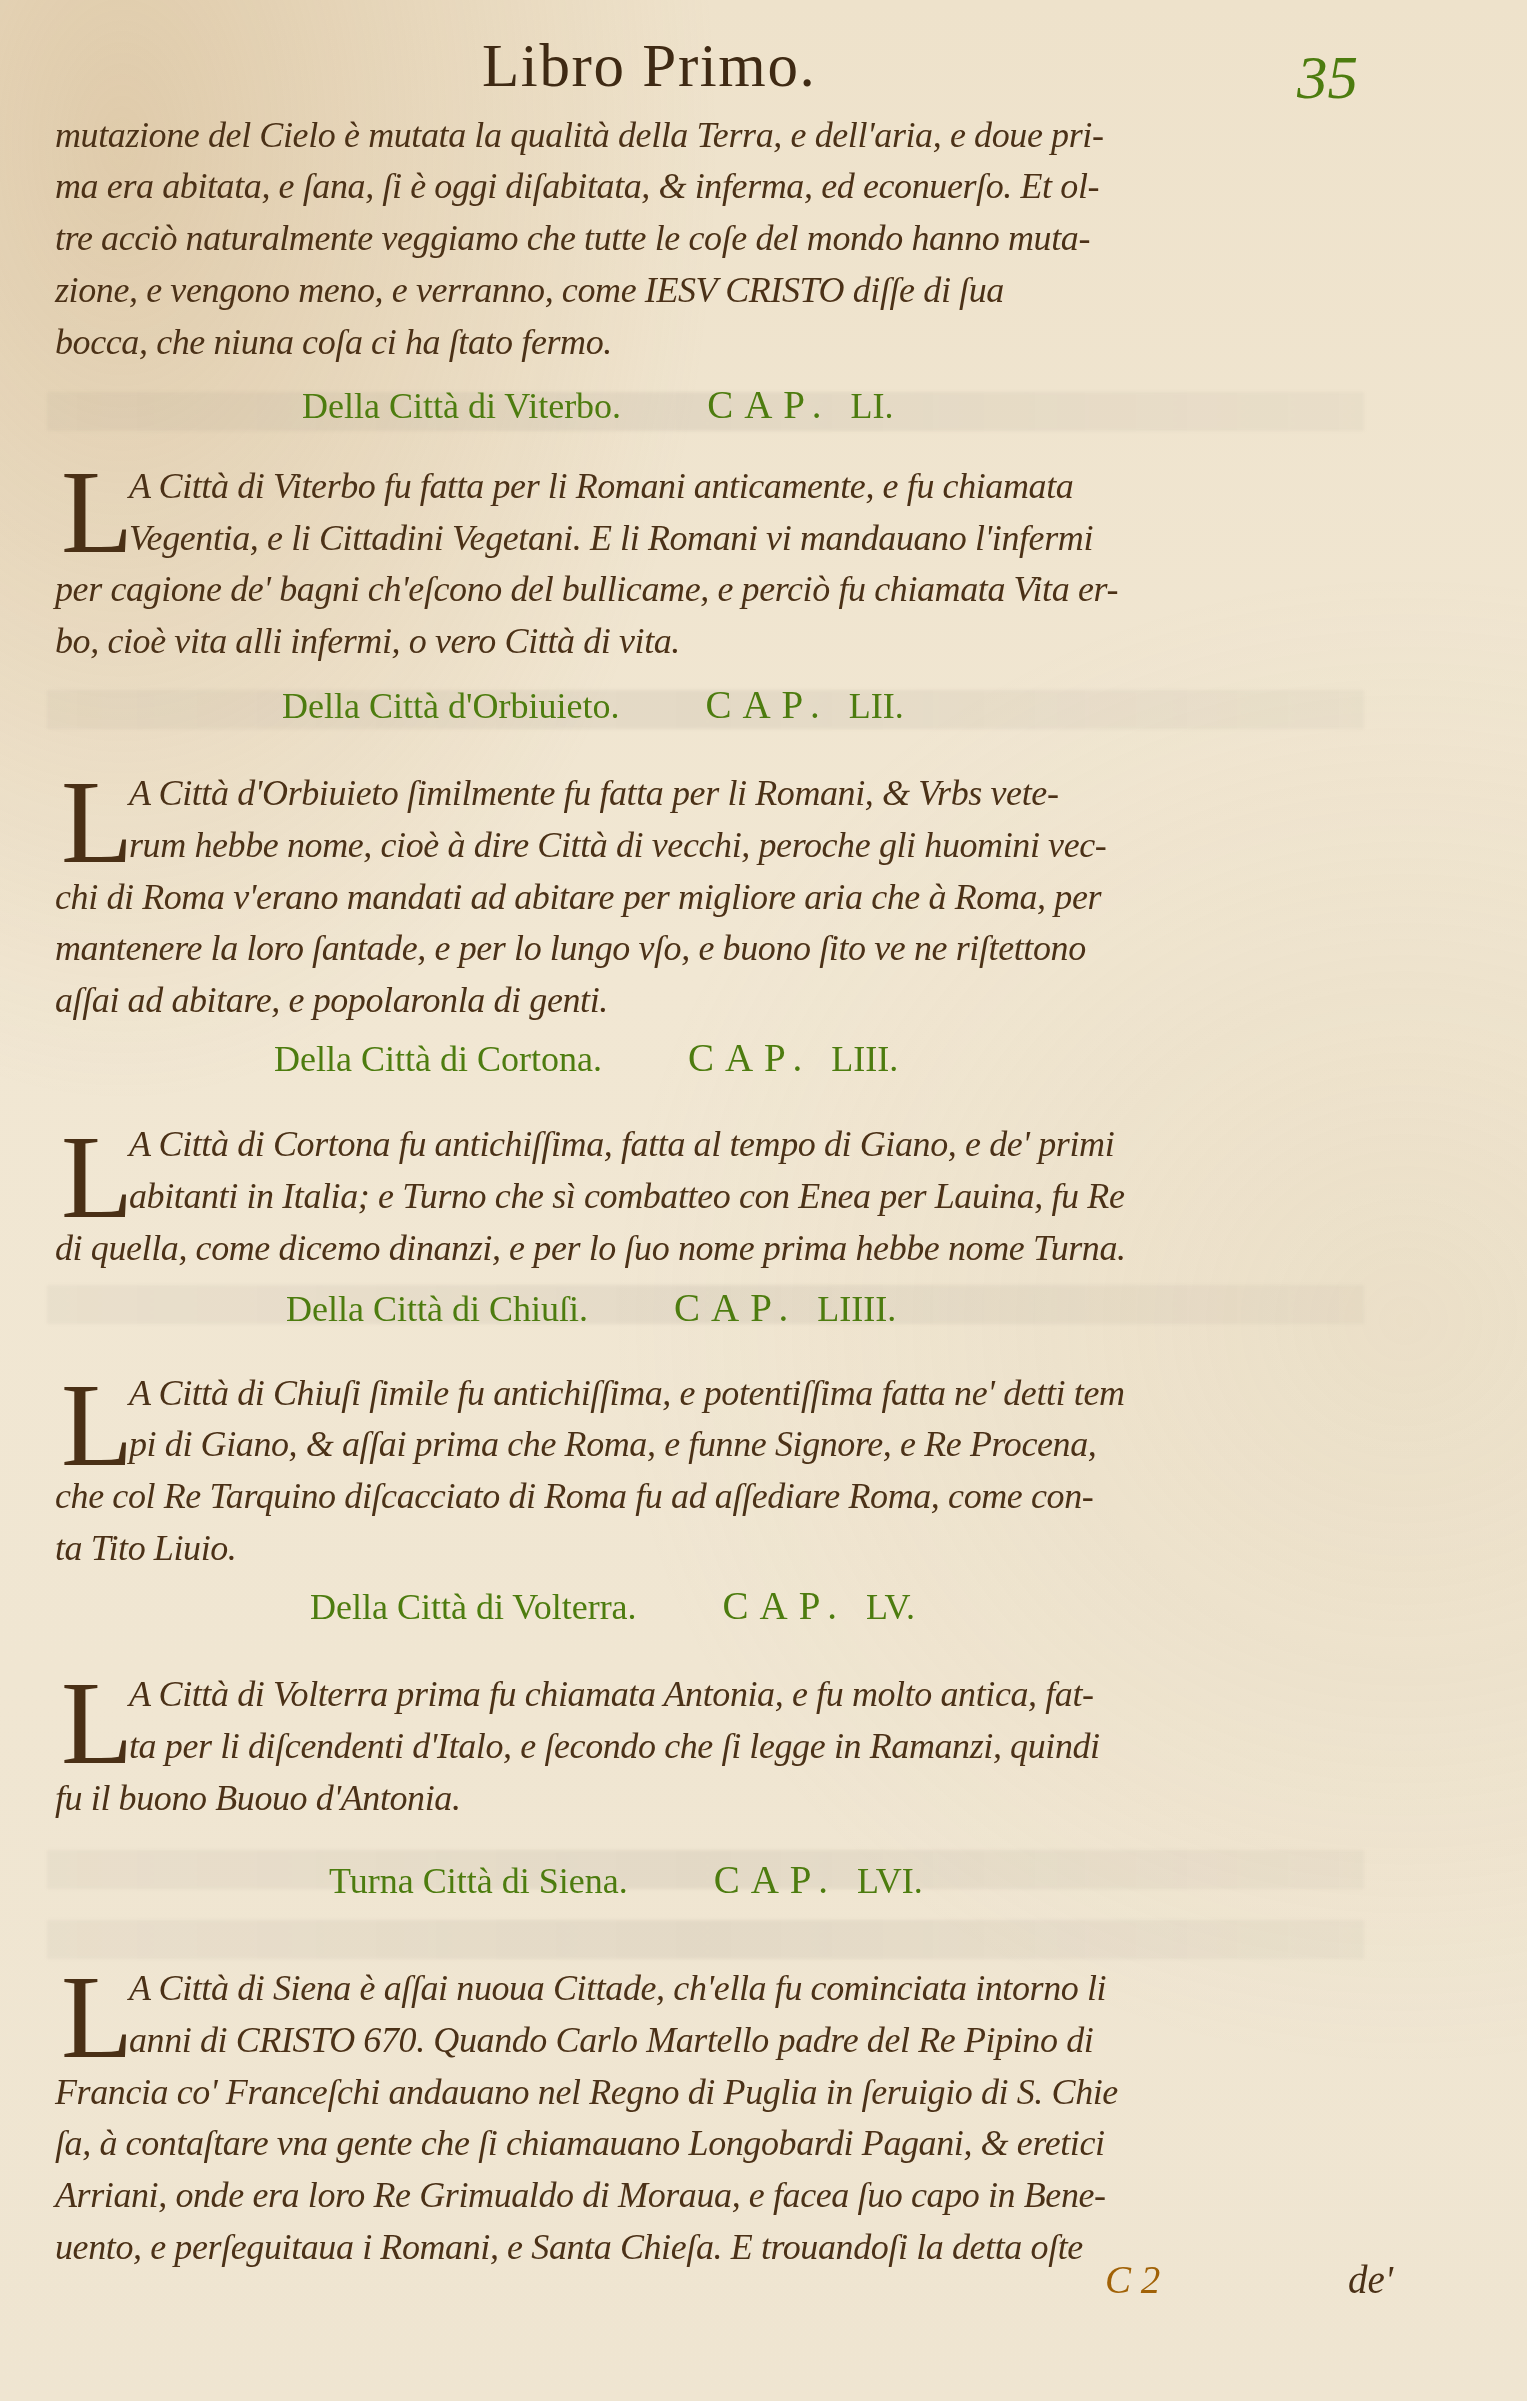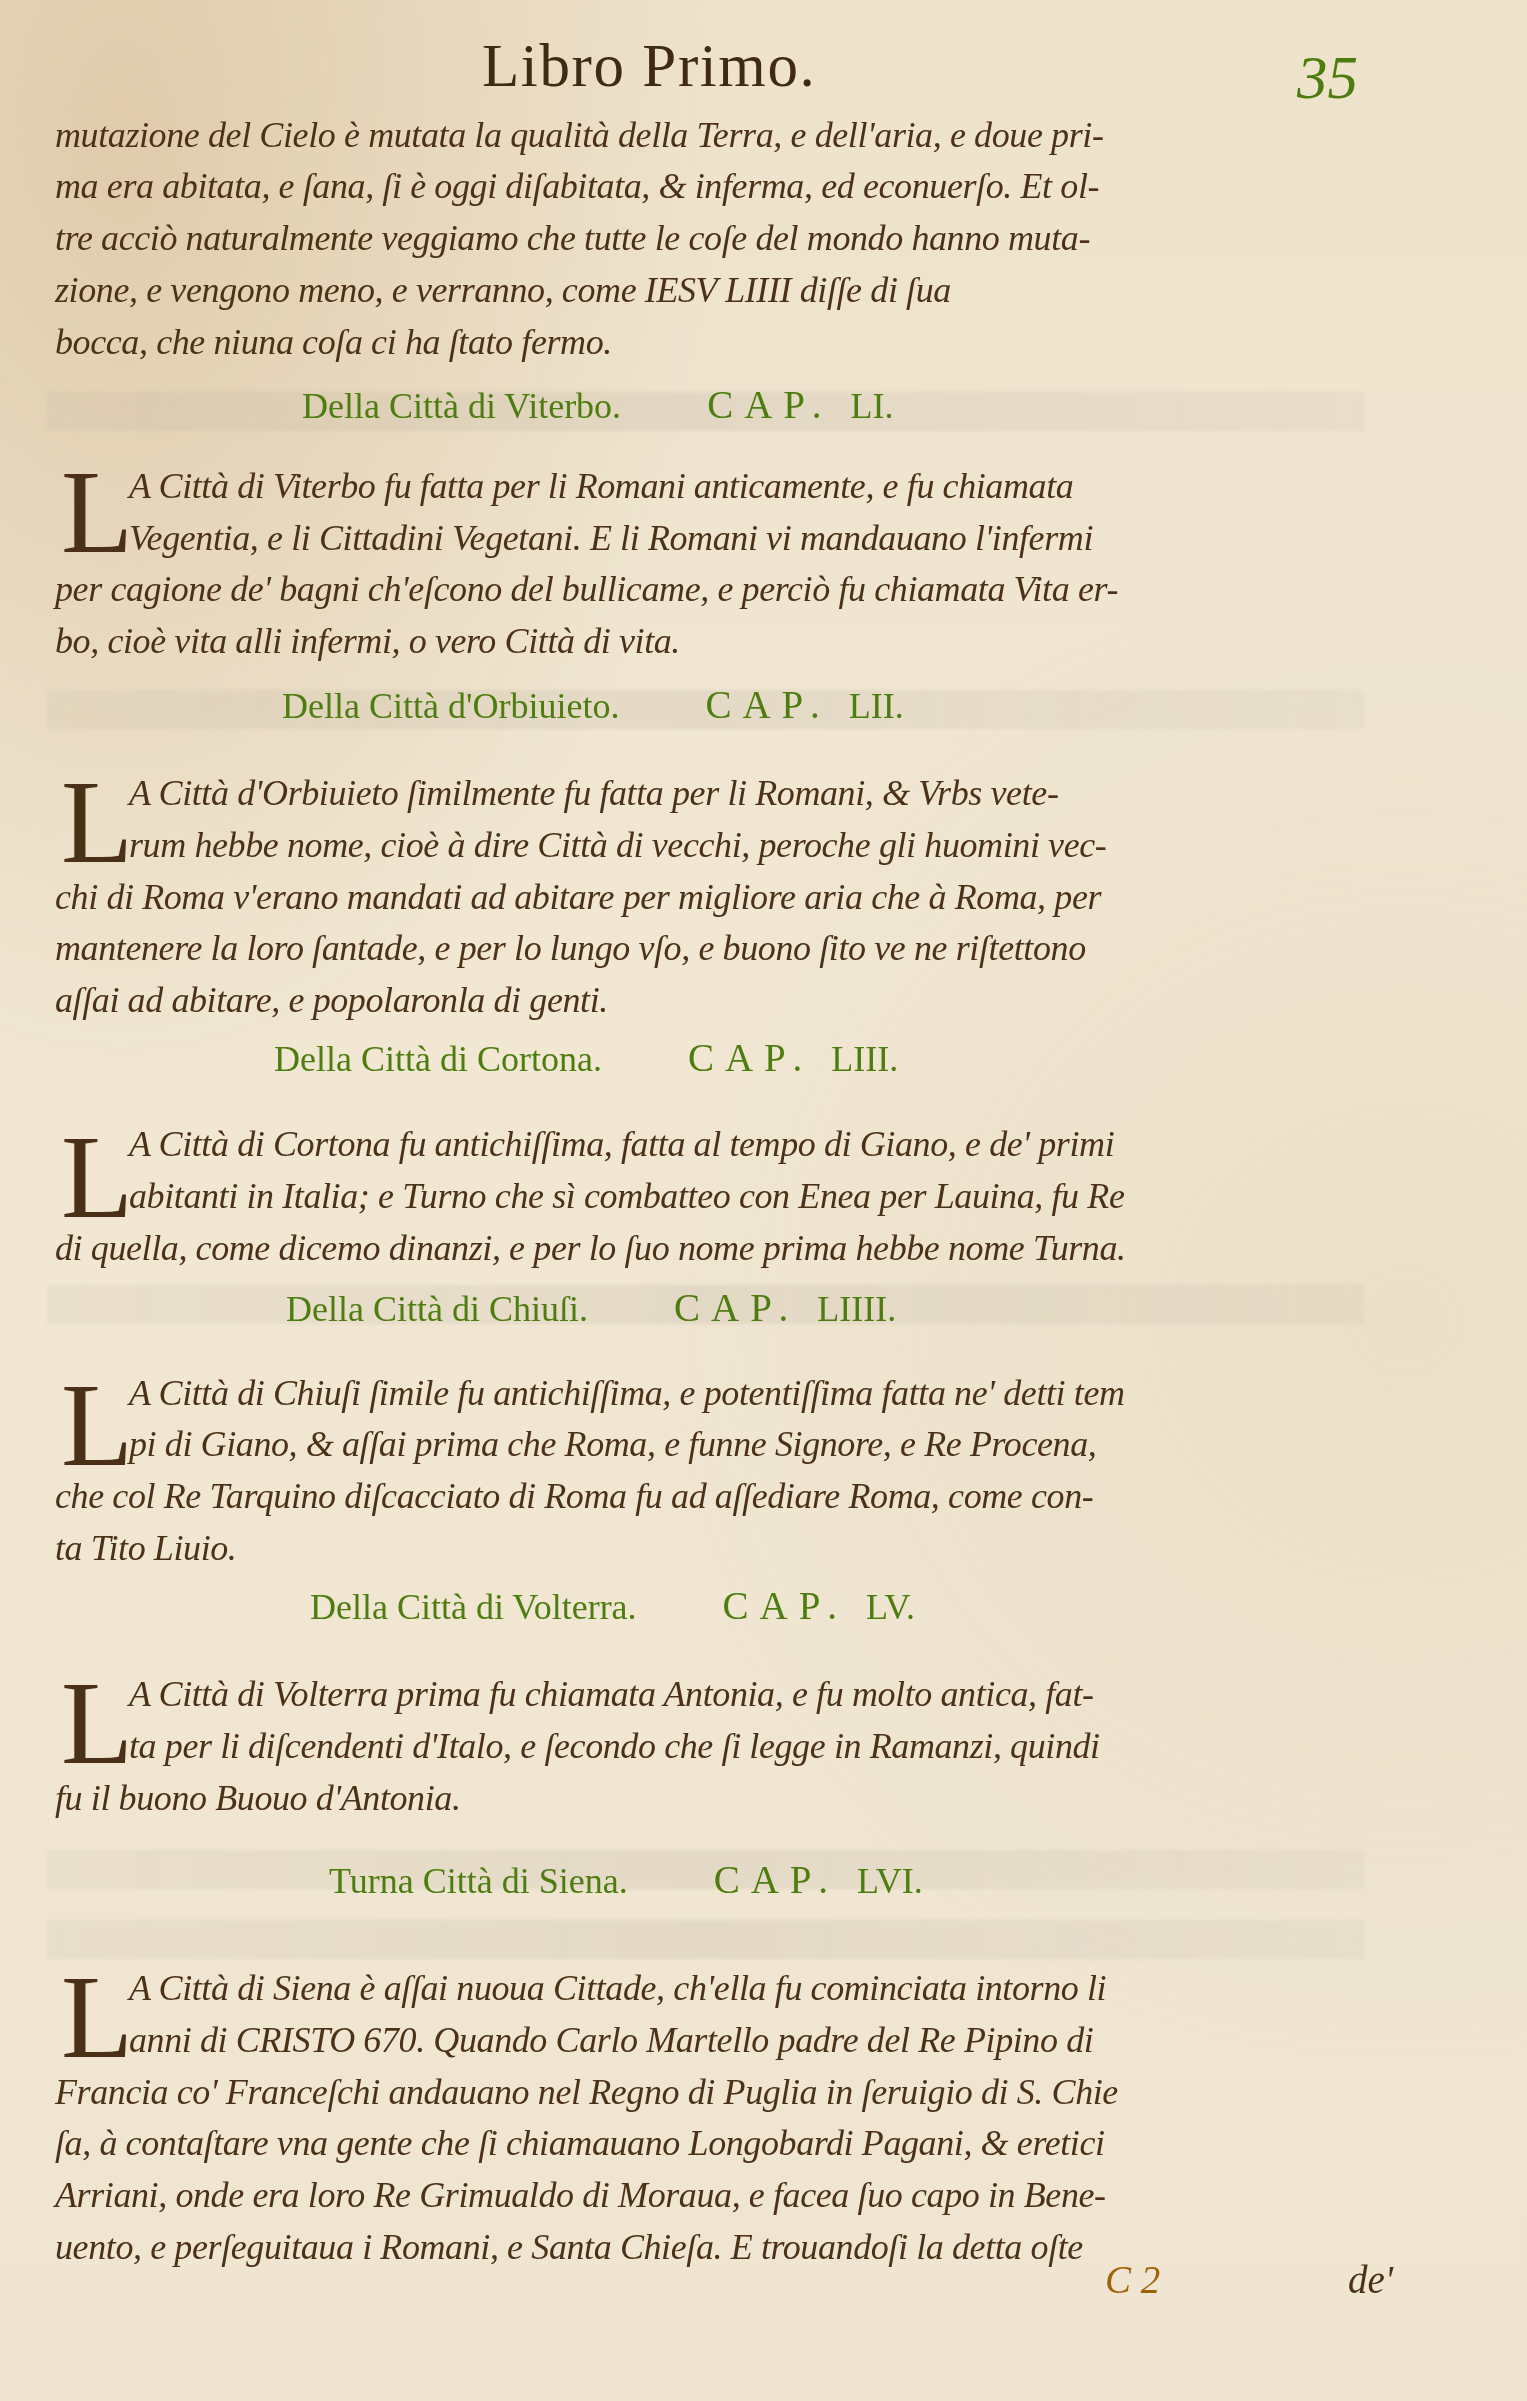--- a/index.html
+++ b/index.html
@@ -71,21 +71,21 @@
 
   <div class="running-head">
     <span class="running-title">Libro Primo.</span>
   </div>
   <span class="page-number">35</span>
 
   <div>
     <div class="line" style="top:110px">mutazione del Cielo è mutata la qualità della Terra, e dell'aria, e doue pri-</div>
     <div class="line" style="top:161px">ma era abitata, e ſana, ſi è oggi diſabitata, &amp; inferma, ed econuerſo. Et ol-</div>
     <div class="line" style="top:213px">tre acciò naturalmente veggiamo che tutte le coſe del mondo hanno muta-</div>
-    <div class="line" style="top:265px">zione, e vengono meno, e verranno, come IESV LIIII diſſe di ſua</div>
+    <div class="line" style="top:265px">zione, e vengono meno, e verranno, come IESV CRISTO diſſe di ſua</div>
     <div class="line" style="top:317px">bocca, che niuna coſa ci ha ſtato fermo.</div>
   </div>
 
   <div>
     <div class="heading" style="top:382px; left:302px">
       <span>Della Città di Viterbo.</span><span class="cap">CAP.</span>&nbsp;&nbsp;<span>LI.</span>
     </div>
     <span class="dropcap" style="top:462px">L</span>
     <div class="line indent" style="top:461px">A Città di Viterbo fu fatta per li Romani anticamente, e fu chiamata</div>
     <div class="line indent" style="top:513px">Vegentia, e li Cittadini Vegetani. E li Romani vi mandauano l'infermi</div>

